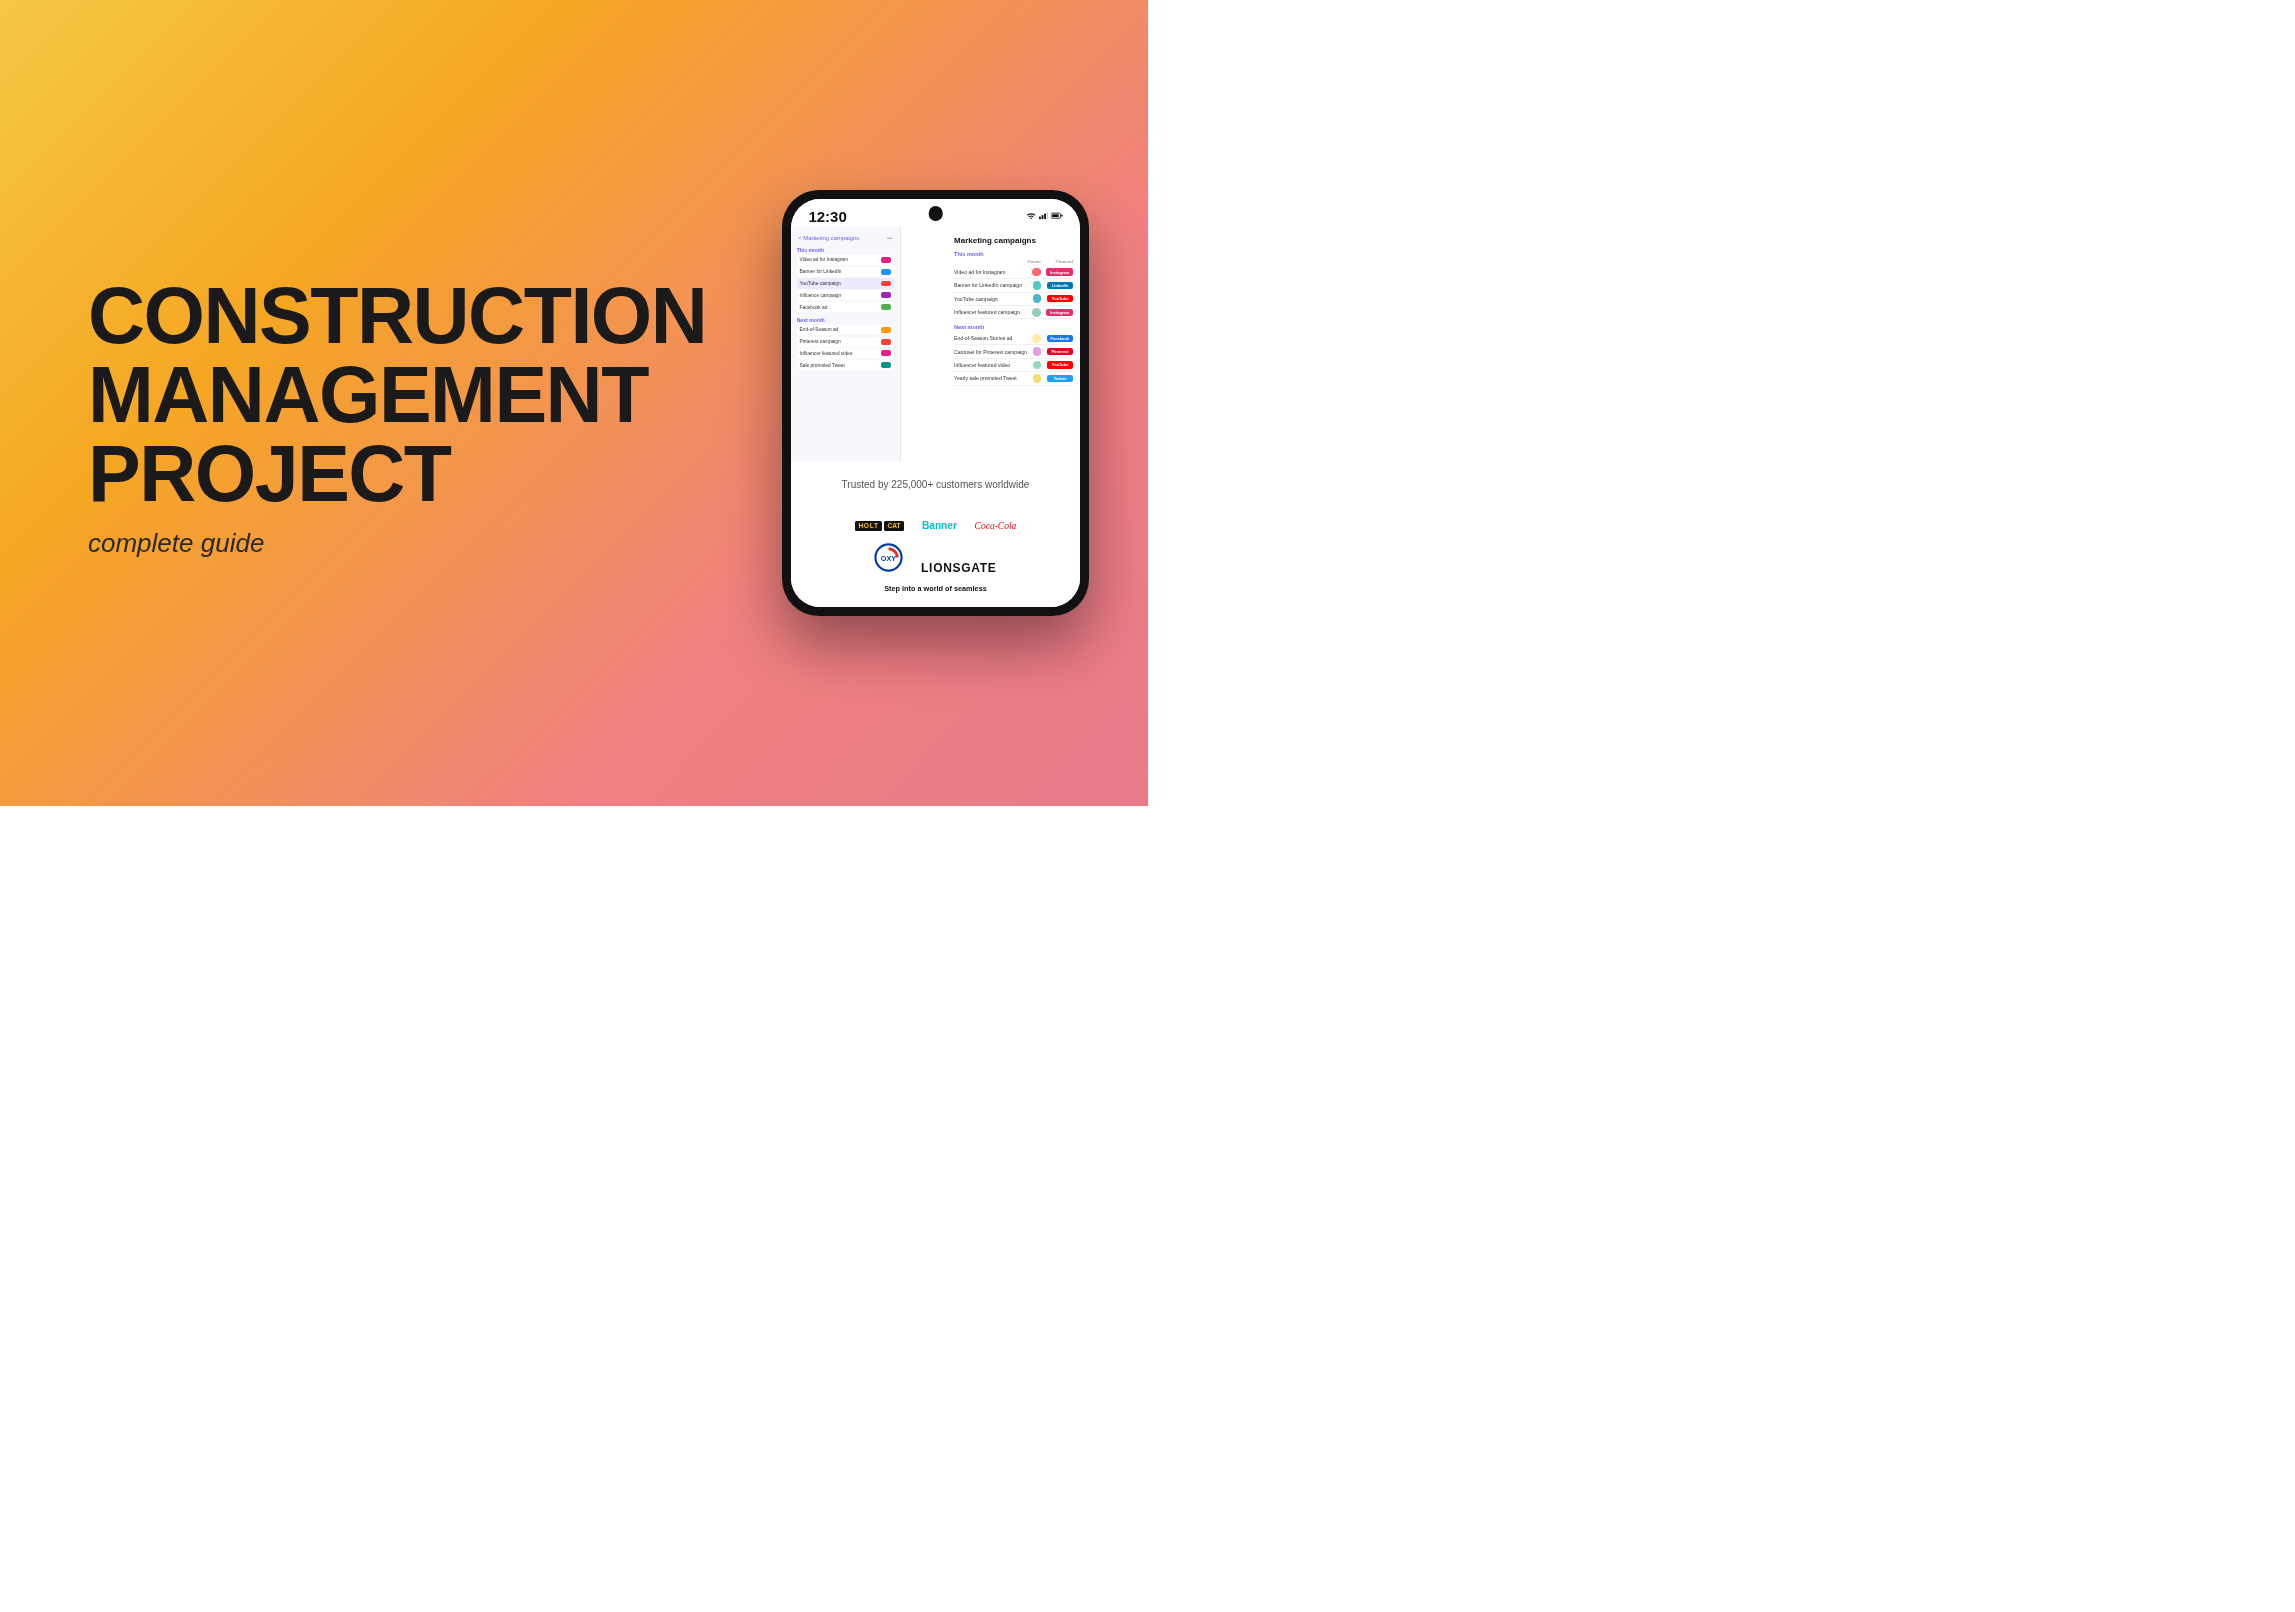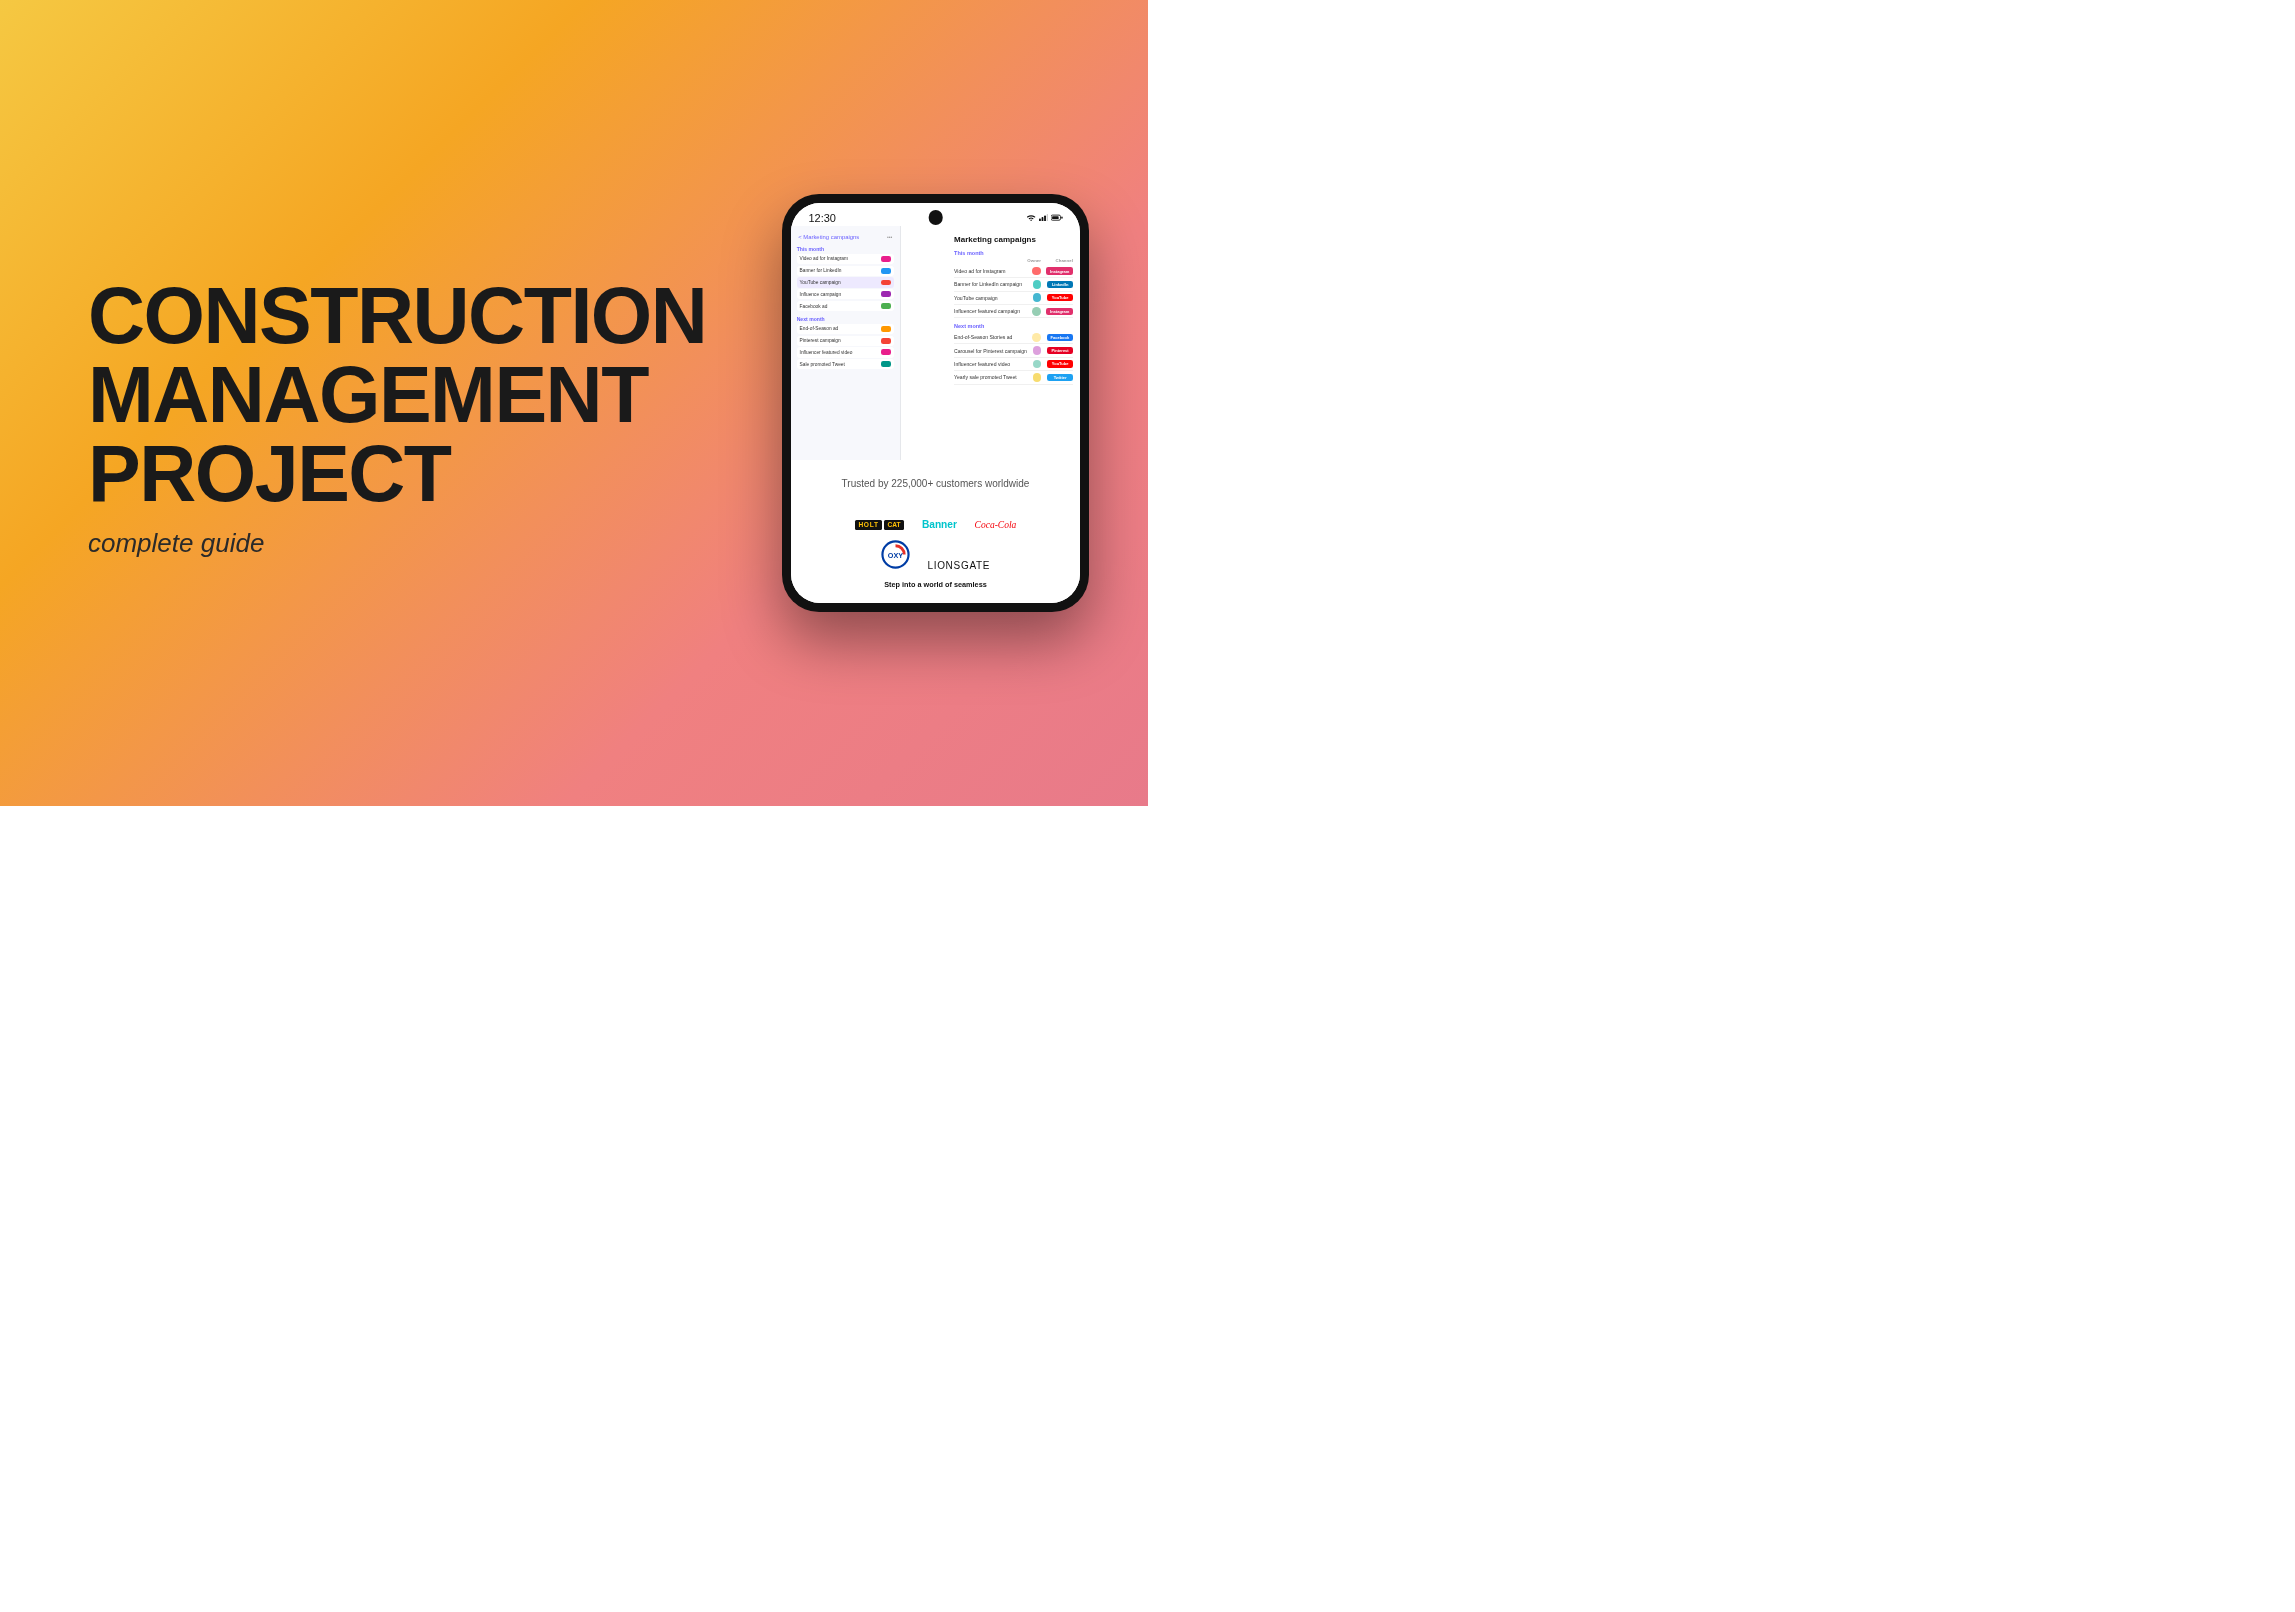--- a/index.html
+++ b/index.html
@@ -77,22 +77,22 @@
       background: #fff;
       display: flex;
       justify-content: space-between;
       align-items: center;
       padding: 8.8px 17.6px 2.9px;
       font-size: 9.5px;
       font-weight: 600;
     }
 
     .status-time {
-      font-size: 11px;
-      font-weight: 400;
+      font-size: 15px;
+      font-weight: 700;
       color: #111;
       text-align: right;
     }
 
     .status-icons {
       display: flex;
       gap: 2.9px;
       align-items: center;
     }
 
@@ -286,22 +286,22 @@
 
     .logo-cocacola {
       font-size: 9.5px;
       font-weight: 400;
       color: #F40009;
       font-style: italic;
       font-family: serif;
     }
 
     .logo-lionsgate {
-      font-size: 10px;
-      font-weight: 400;
+      font-size: 12px;
+      font-weight: 700;
       color: #111;
       letter-spacing: 0.7px;
       margin-top: 21px;
     }
 
     .step-text {
       font-size: 7.3px;
       font-weight: 700;
       color: #111;
       margin-top: 5.9px;

